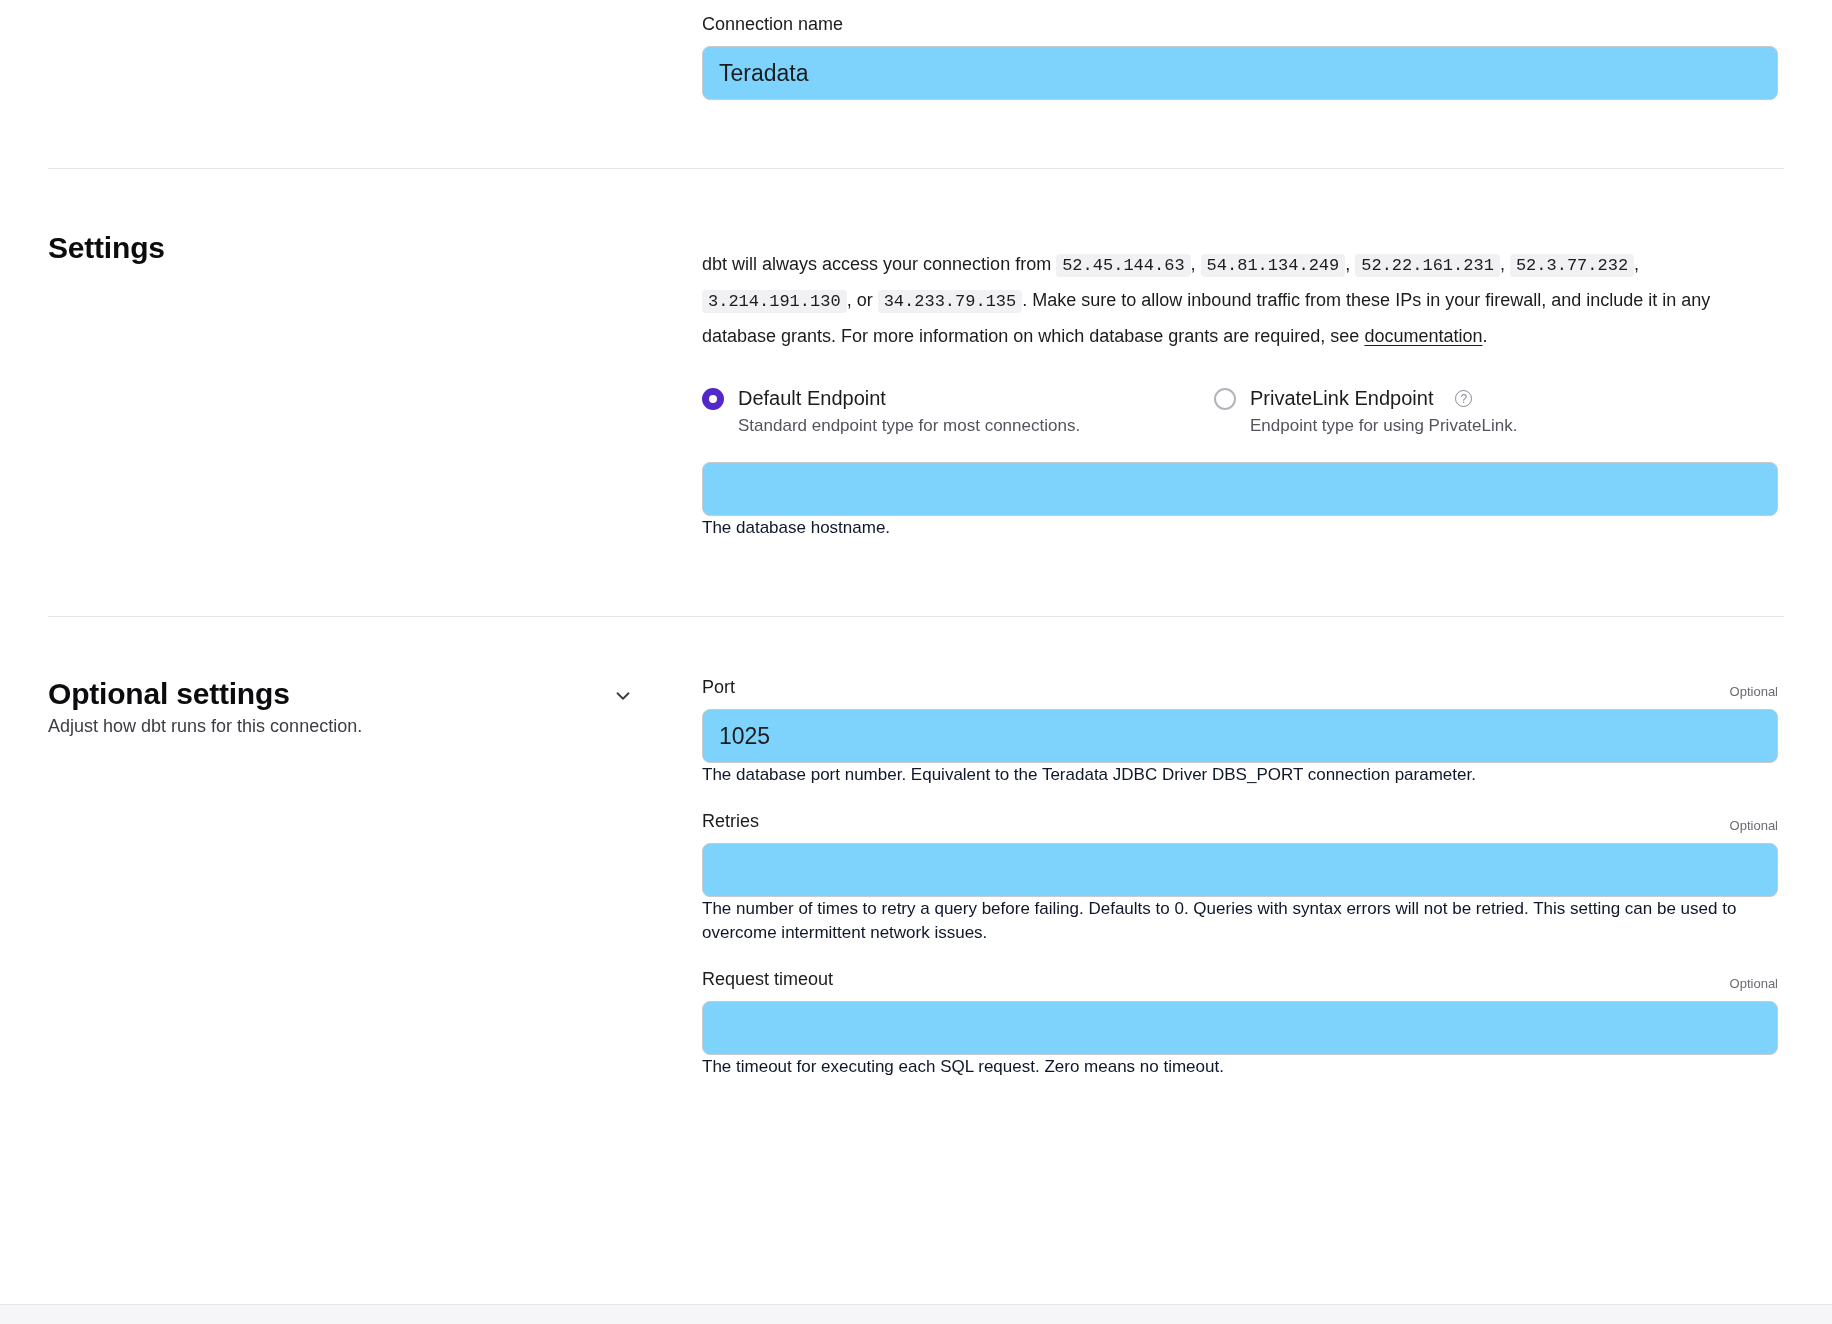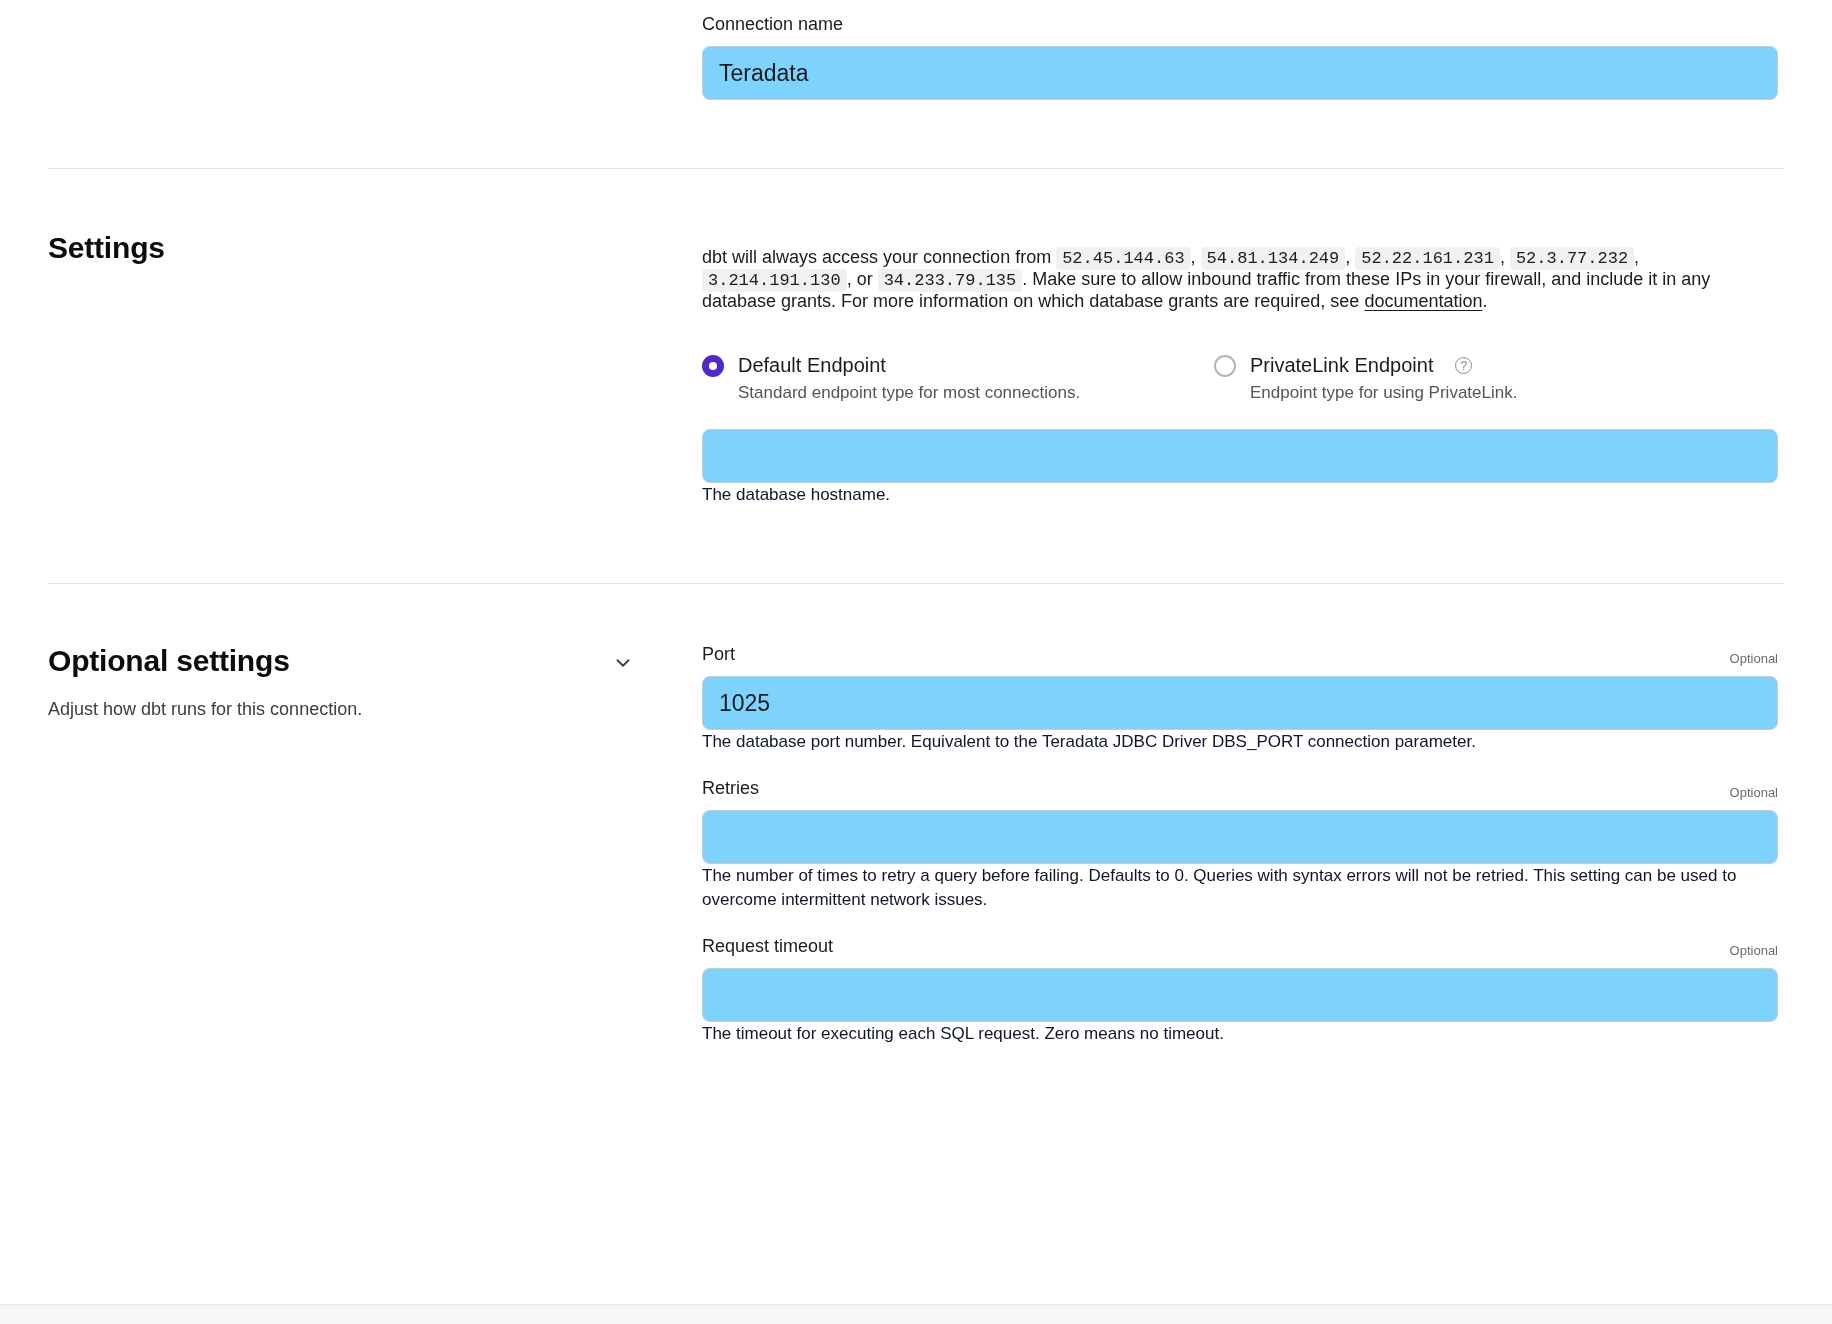--- a/index.html
+++ b/index.html
@@ -89,27 +89,27 @@
     font-size: 30px;
     line-height: 38px;
     font-weight: 700;
     color: #0c0c0e;
     letter-spacing: -0.2px;
   }
   .section-sub {
     font-size: 18px;
     line-height: 26px;
     color: #3c3c44;
-    margin-top: 16px;
+    margin-top: 0;
   }
 
   
   .info-par {
     font-size: 18px;
-    line-height: 20px;
+    line-height: 34px;
     color: #1c1c1e;
   }
   code.ip {
     font-family: "Liberation Mono", monospace;
     font-size: 17px;
     background: #f1f1f4;
     border-radius: 4px;
     padding: 2px 6px;
     color: #1c1c1e;
     white-space: nowrap;
@@ -117,21 +117,21 @@
   a.doclink {
     color: #1c1c1e;
     text-decoration: underline;
     text-underline-offset: 3px;
   }
 
   
   .radio-row {
     display: flex;
     flex-direction: row;
-    margin-top: 43px;
+    margin-top: 34px;
     margin-bottom: 26px;
   }
   .radio-col { width: 512px; flex: 0 0 512px; }
   .radio-head {
     display: flex;
     align-items: center;
     gap: 14px;
   }
   .radio-outer {
     width: 22px; height: 22px;

